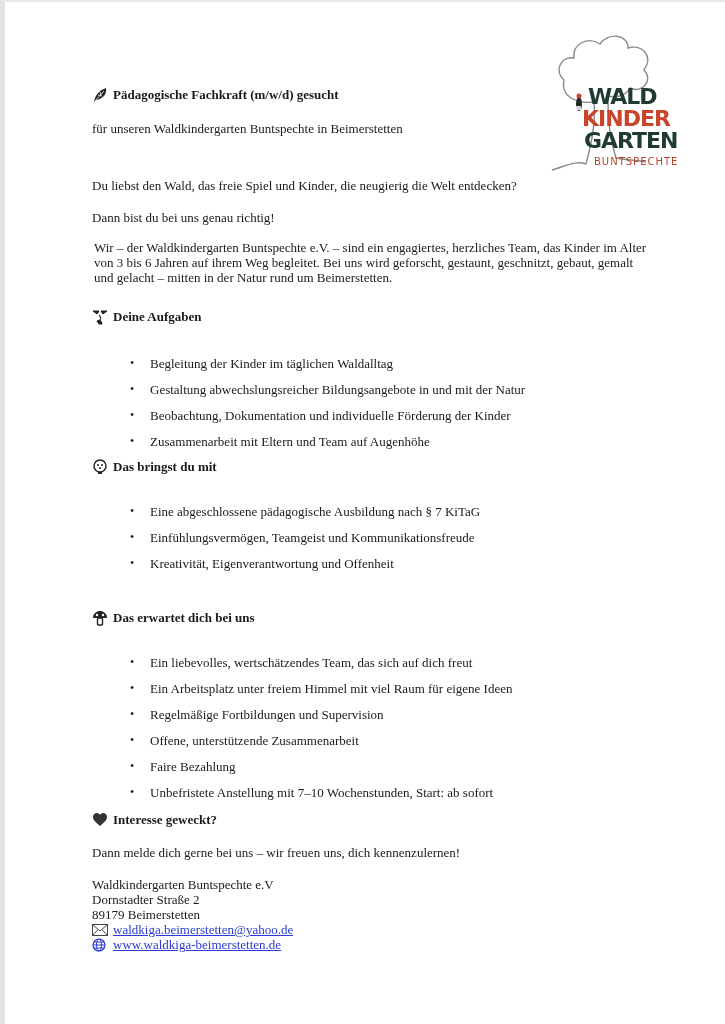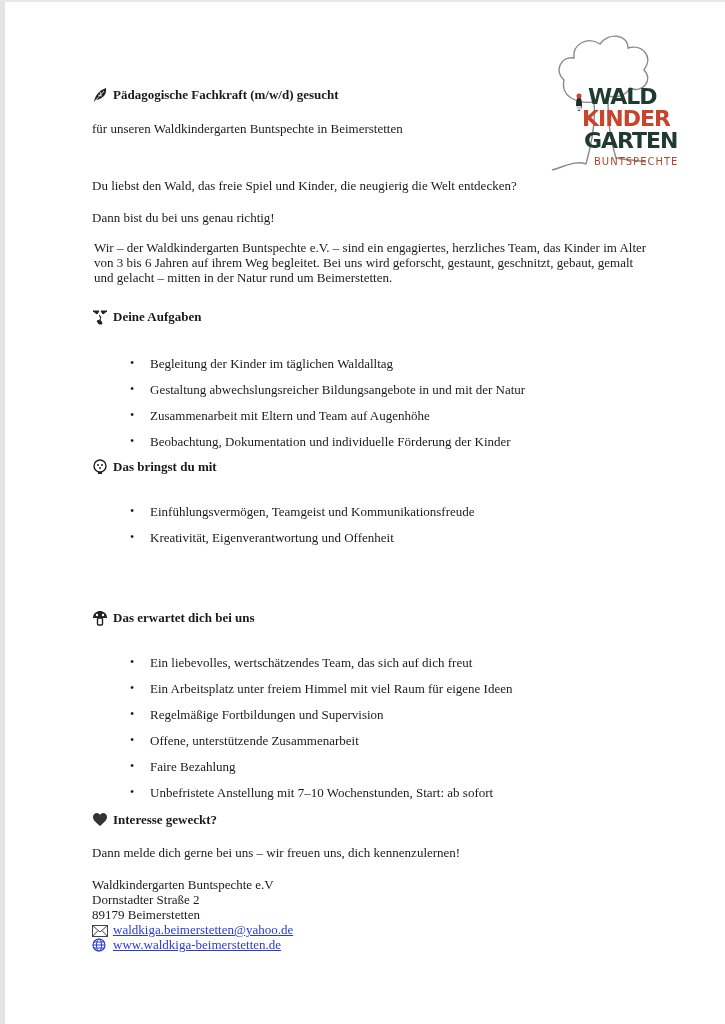--- a/index.html
+++ b/index.html
@@ -78,37 +78,38 @@
   <span class="ico">
     <svg width="16" height="16" viewBox="0 0 16 16">
         <path d="M1 2 H7 L5 5 Z M9 2 H15 L11 5 Z M7 6 C9 7 9 9 8 11 L5 12 L7 15 H10 L9 12" fill="#222" stroke="#222" stroke-width="1"></path>
       </svg>
   </span>
   <span>Deine Aufgaben</span>
 </div>
 <ul class="bullets abs" style="left:92px;top:340px;width:590px">
   <li>Begleitung der Kinder im täglichen Waldalltag</li>
   <li>Gestaltung abwechslungsreicher Bildungsangebote in und mit der Natur</li>
+  <li>Beobachtung, Dokumentation und individuelle Förderung der Kinder</li>
   <li>Zusammenarbeit mit Eltern und Team auf Augenhöhe</li>
-  <li>Beobachtung, Dokumentation und individuelle Förderung der Kinder</li>
 </ul>
 
 <div class="abs heading" style="left:92px;top:459px">
   <span class="ico">
     <svg width="16" height="16" viewBox="0 0 16 16">
         <circle cx="8" cy="7" r="6" fill="none" stroke="#222" stroke-width="1.4"></circle>
         <circle cx="6" cy="6" r="1" fill="#222"></circle>
         <circle cx="10" cy="6" r="1" fill="#222"></circle>
         <circle cx="8" cy="9" r="1" fill="#222"></circle>
         <path d="M6 13 H10 V15 H6 Z" fill="#222"></path>
       </svg>
   </span>
   <span>Das bringst du mit</span>
 </div>
 <ul class="bullets abs" style="left:92px;top:488px;width:590px">
+  <li>Eine abgeschlossene pädagogische Ausbildung nach § 7 KiTaG</li>
   <li>Einfühlungsvermögen, Teamgeist und Kommunikationsfreude</li>
   <li>Kreativität, Eigenverantwortung und Offenheit</li>
 </ul>
 
 <div class="abs heading" style="left:92px;top:610px">
   <span class="ico">
     <svg width="16" height="16" viewBox="0 0 16 16">
         <path d="M1 8 C1 3 5 1 8 1 C11 1 15 3 15 8 Z" fill="#222"></path>
         <circle cx="5" cy="5" r="1.2" fill="#fff"></circle>
         <circle cx="11" cy="5" r="1.2" fill="#fff"></circle>
@@ -133,21 +134,21 @@
       </svg>
   </span>
   <span>Interesse geweckt?</span>
 </div>
 <div class="abs p" style="left:92px;top:845px">Dann melde dich gerne bei uns – wir freuen uns, dich kennenzulernen!</div>
 
 <div class="abs" style="left:92px;top:877px">
   <div class="p">Waldkindergarten Buntspechte e.V</div>
   <div class="p">Dornstadter Straße 2</div>
   <div class="p">89179 Beimerstetten</div>
-  <div class="p" style="display:flex;align-items:flex-end">
+  <div class="p" style="display:flex;align-items:center">
     <span style="display:inline-block;width:16px;height:12px;margin-right:5px">
       <svg width="16" height="12" viewBox="0 0 16 12">
           <rect x="0.5" y="0.5" width="15" height="11" fill="none" stroke="#444"></rect>
           <path d="M0.5 0.5 L8 7 L15.5 0.5 M0.5 11.5 L6 5.5 M15.5 11.5 L10 5.5" fill="none" stroke="#444"></path>
         </svg>
     </span>
     <a class="link">waldkiga.beimerstetten@yahoo.de</a>
   </div>
   <div class="p" style="display:flex;align-items:center">
     <span style="display:inline-block;width:16px;height:14px;margin-right:5px">

